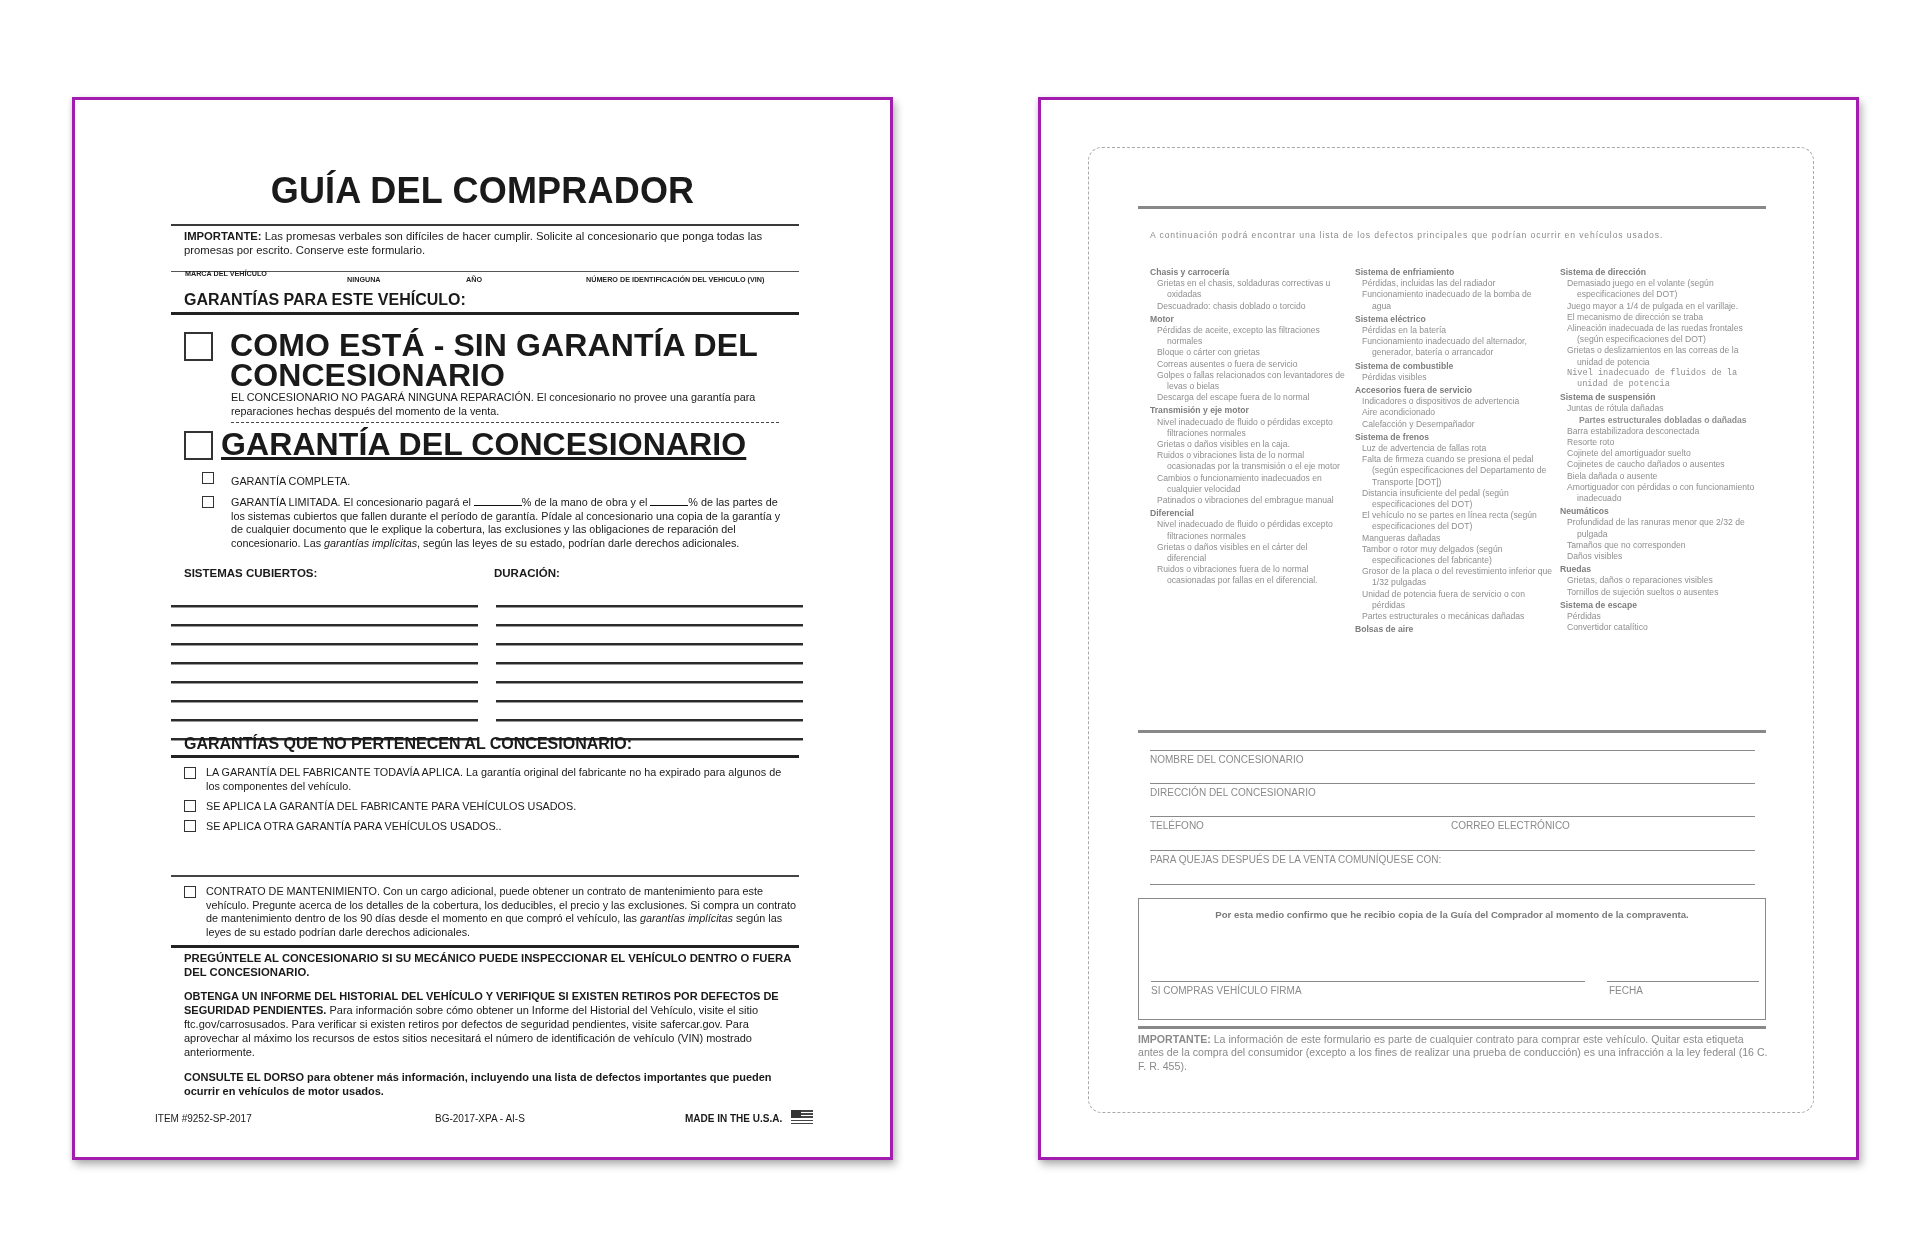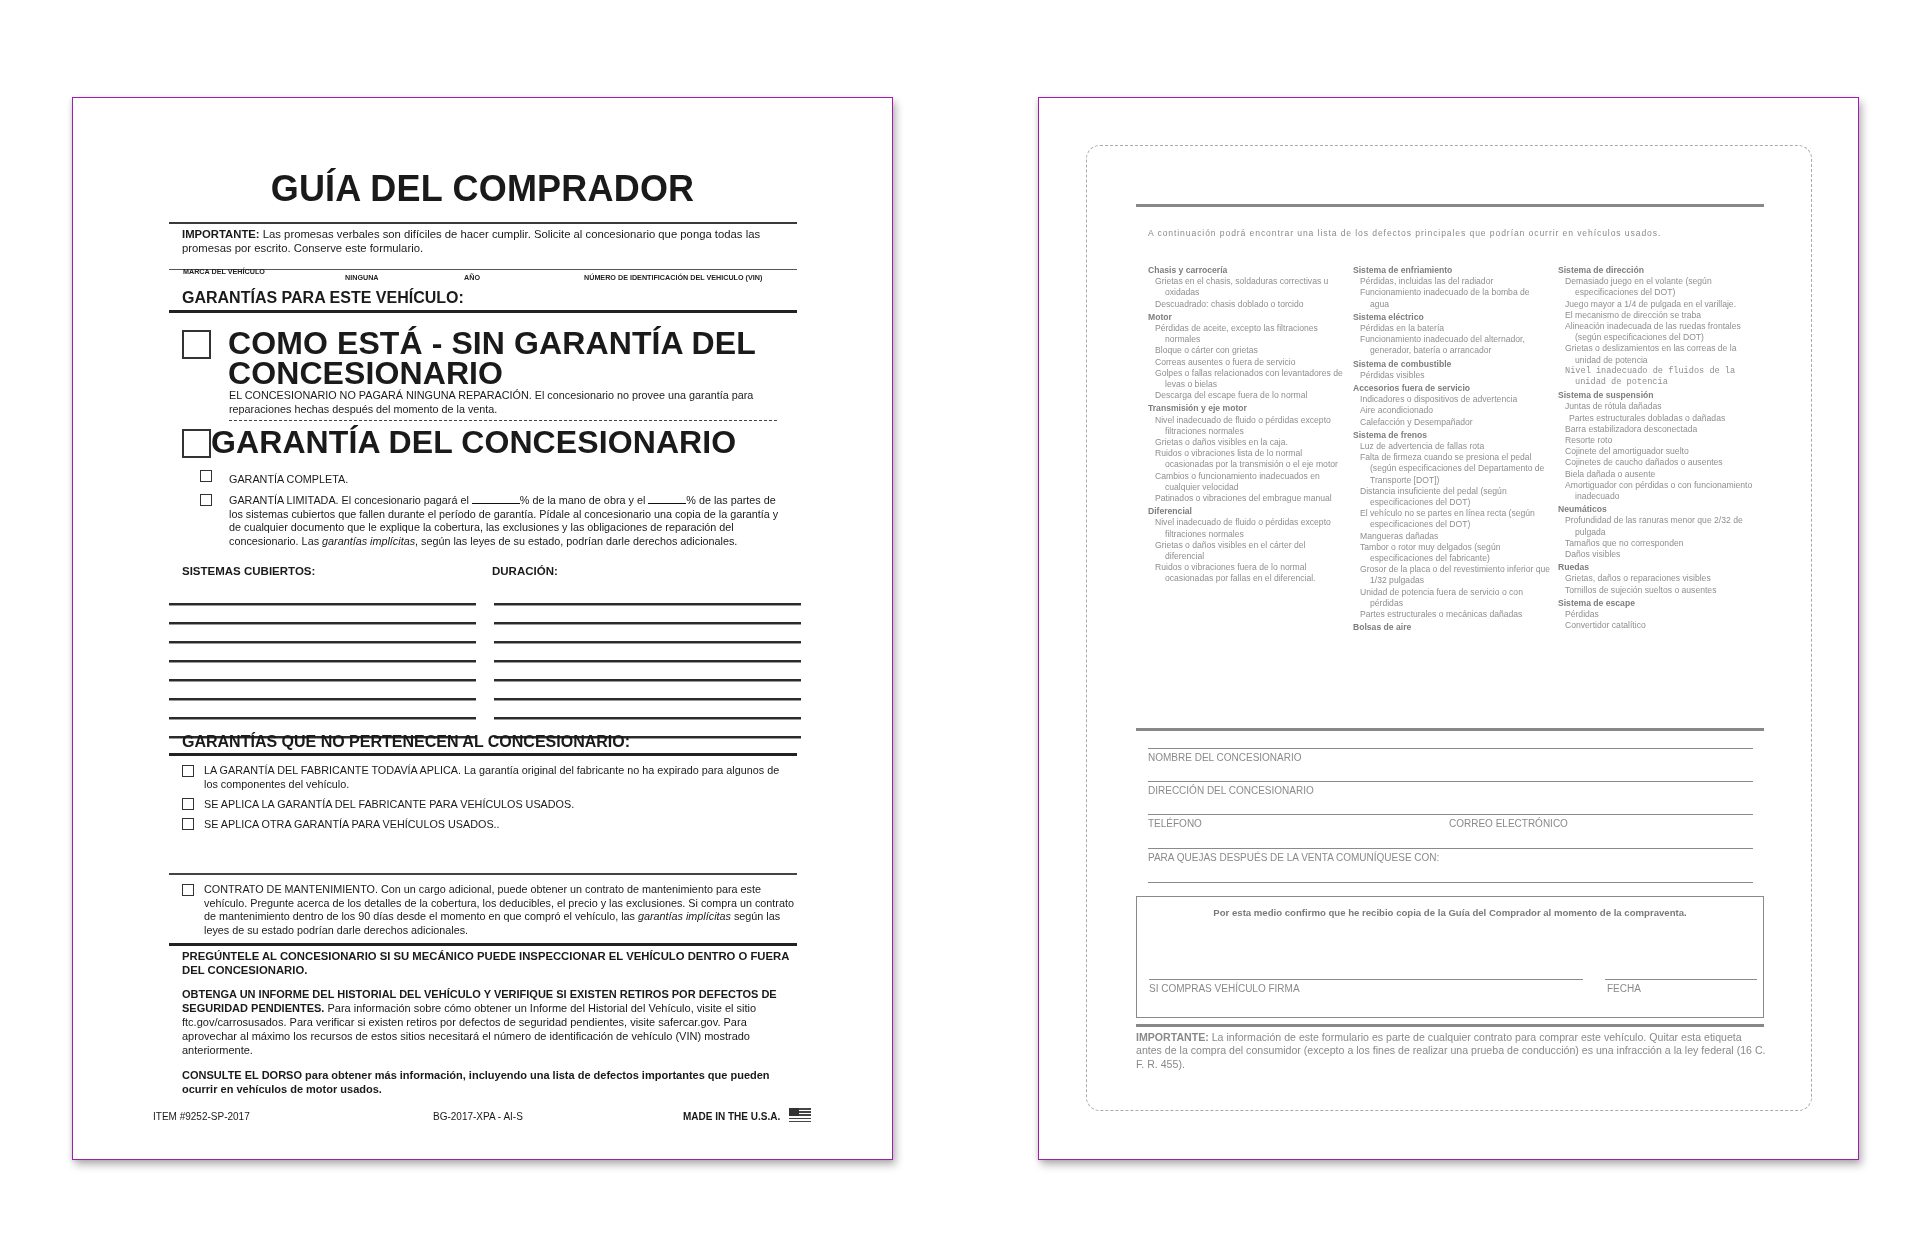--- a/index.html
+++ b/index.html
@@ -1,21 +1,21 @@
 <!DOCTYPE html>
 <html><head>
 <meta charset="utf-8">
 <style>
   * { box-sizing: border-box; margin: 0; padding: 0; }
   html, body { width: 1920px; height: 1248px; background: #ffffff; overflow: hidden; }
   body { position: relative; font-family: "Liberation Sans", sans-serif; color: #111; }
 
   .page {
     position: absolute; top: 97px; width: 821px; height: 1063px;
-    background: #fff; border: 1px solid #a21caf;
+    background: #fff; border: 3px solid #a21caf;
     box-shadow: 3px 5px 8px rgba(0,0,0,0.28), -1px 1px 4px rgba(0,0,0,0.10);
   }
   #page-front { left: 72px; }
   #page-back { left: 1038px; }
 
   
   .front-title {
     position: absolute; left: 0; width: 100%; top: 70px; text-align: center;
     font-size: 36px; font-weight: bold; letter-spacing: 0.2px; color: #1a1a1a;
   }
@@ -76,21 +76,21 @@
 
   <div class="bigbox" style="left:109px;top:232px;"></div>
   <div class="big-opt" style="left:155px;top:230px;">
     <div>COMO ESTÁ - SIN GARANTÍA DEL</div>
     <div>CONCESIONARIO</div>
   </div>
   <div class="txt" style="left:156px;top:291px;width:560px;font-size:10.8px;line-height:13.5px;">EL CONCESIONARIO NO PAGARÁ NINGUNA REPARACIÓN. El concesionario no provee una garantía para reparaciones hechas después del momento de la venta.</div>
   <div class="dash-rule" style="left:156px;top:322px;width:548px;"></div>
 
   <div class="bigbox" style="left:109px;top:331px;"></div>
-  <div class="big-opt" style="left:138px;top:329px;">GARANTÍA DEL CONCESIONARIO</div>
+  <div class="big-opt" style="left:146px;top:329px;text-decoration:underline;">GARANTÍA DEL CONCESIONARIO</div>
 
   <div class="smbox" style="left:127px;top:372px;"></div>
   <div class="txt" style="left:156px;top:374px;font-size:10.8px;">GARANTÍA COMPLETA.</div>
 
   <div class="smbox" style="left:127px;top:396px;"></div>
   <div class="txt" style="left:156px;top:396px;width:560px;font-size:10.8px;line-height:13.5px;"><span>GARANTÍA LIMITADA. El concesionario pagará el </span><span class="blank" style="width:48px;"></span><span>% de la mano de obra y el </span><span class="blank" style="width:38px;"></span><span>% de las partes de los sistemas cubiertos que fallen durante el período de garantía. Pídale al concesionario una copia de la garantía y de cualquier documento que le explique la cobertura, las exclusiones y las obligaciones de reparación del concesionario. Las </span><span class="i">garantías implícitas</span><span>, según las leyes de su estado, podrían darle derechos adicionales.</span></div>
 
   <div class="txt b" style="left:109px;top:466px;font-size:11.5px;">SISTEMAS CUBIERTOS:</div>
   <div class="txt b" style="left:419px;top:466px;font-size:11.5px;">DURACIÓN:</div>
 
@@ -202,21 +202,21 @@
   <div class="dcol" style="left:519px;" id="dcol2">
       <div class="dcat">Sistema de dirección</div>
       <div class="ditem" style="margin-left: 0px; padding-right: 2px; padding-left: 17px; text-indent: -10px;">Demasiado juego en el volante (según especificaciones del DOT)</div>
       <div class="ditem" style="margin-left: 0px; padding-right: 2px; padding-left: 17px; text-indent: -10px;">Juego mayor a 1/4 de pulgada en el varillaje.</div>
       <div class="ditem" style="margin-left: 0px; padding-right: 2px; padding-left: 17px; text-indent: -10px;">El mecanismo de dirección se traba</div>
       <div class="ditem" style="margin-left: 0px; padding-right: 2px; padding-left: 17px; text-indent: -10px;">Alineación inadecuada de las ruedas frontales (según especificaciones del DOT)</div>
       <div class="ditem" style="margin-left: 0px; padding-right: 2px; padding-left: 17px; text-indent: -10px;">Grietas o deslizamientos en las correas de la unidad de potencia</div>
       <div class="ditem" style="margin-left: 0px; padding-right: 2px; padding-left: 17px; text-indent: -10px; font-family: Liberation Mono, monospace;">Nivel inadecuado de fluidos de la unidad de potencia</div>
       <div class="dcat">Sistema de suspensión</div>
       <div class="ditem" style="margin-left: 0px; padding-right: 2px; padding-left: 17px; text-indent: -10px;">Juntas de rótula dañadas</div>
-      <div class="ditem" style="margin-left: 4px; padding-right: 2px; padding-left: 17px; text-indent: -10px;">Partes estructurales dobladas o dañadas</div>
+      <div class="ditem" style="margin-left: 12px; padding-right: 2px; padding-left: 17px; text-indent: -10px; font-weight: bold;">Partes estructurales dobladas o dañadas</div>
       <div class="ditem" style="margin-left: 0px; padding-right: 2px; padding-left: 17px; text-indent: -10px;">Barra estabilizadora desconectada</div>
       <div class="ditem" style="margin-left: 0px; padding-right: 2px; padding-left: 17px; text-indent: -10px;">Resorte roto</div>
       <div class="ditem" style="margin-left: 0px; padding-right: 2px; padding-left: 17px; text-indent: -10px;">Cojinete del amortiguador suelto</div>
       <div class="ditem" style="margin-left: 0px; padding-right: 2px; padding-left: 17px; text-indent: -10px;">Cojinetes de caucho dañados o ausentes</div>
       <div class="ditem" style="margin-left: 0px; padding-right: 2px; padding-left: 17px; text-indent: -10px;">Biela dañada o ausente</div>
       <div class="ditem" style="margin-left: 0px; padding-right: 2px; padding-left: 17px; text-indent: -10px;">Amortiguador con pérdidas o con funcionamiento inadecuado</div>
       <div class="dcat">Neumáticos</div>
       <div class="ditem" style="margin-left: 0px; padding-right: 2px; padding-left: 17px; text-indent: -10px;">Profundidad de las ranuras menor que 2/32 de pulgada</div>
       <div class="ditem" style="margin-left: 0px; padding-right: 2px; padding-left: 17px; text-indent: -10px;">Tamaños que no corresponden</div>
       <div class="ditem" style="margin-left: 0px; padding-right: 2px; padding-left: 17px; text-indent: -10px;">Daños visibles</div>

